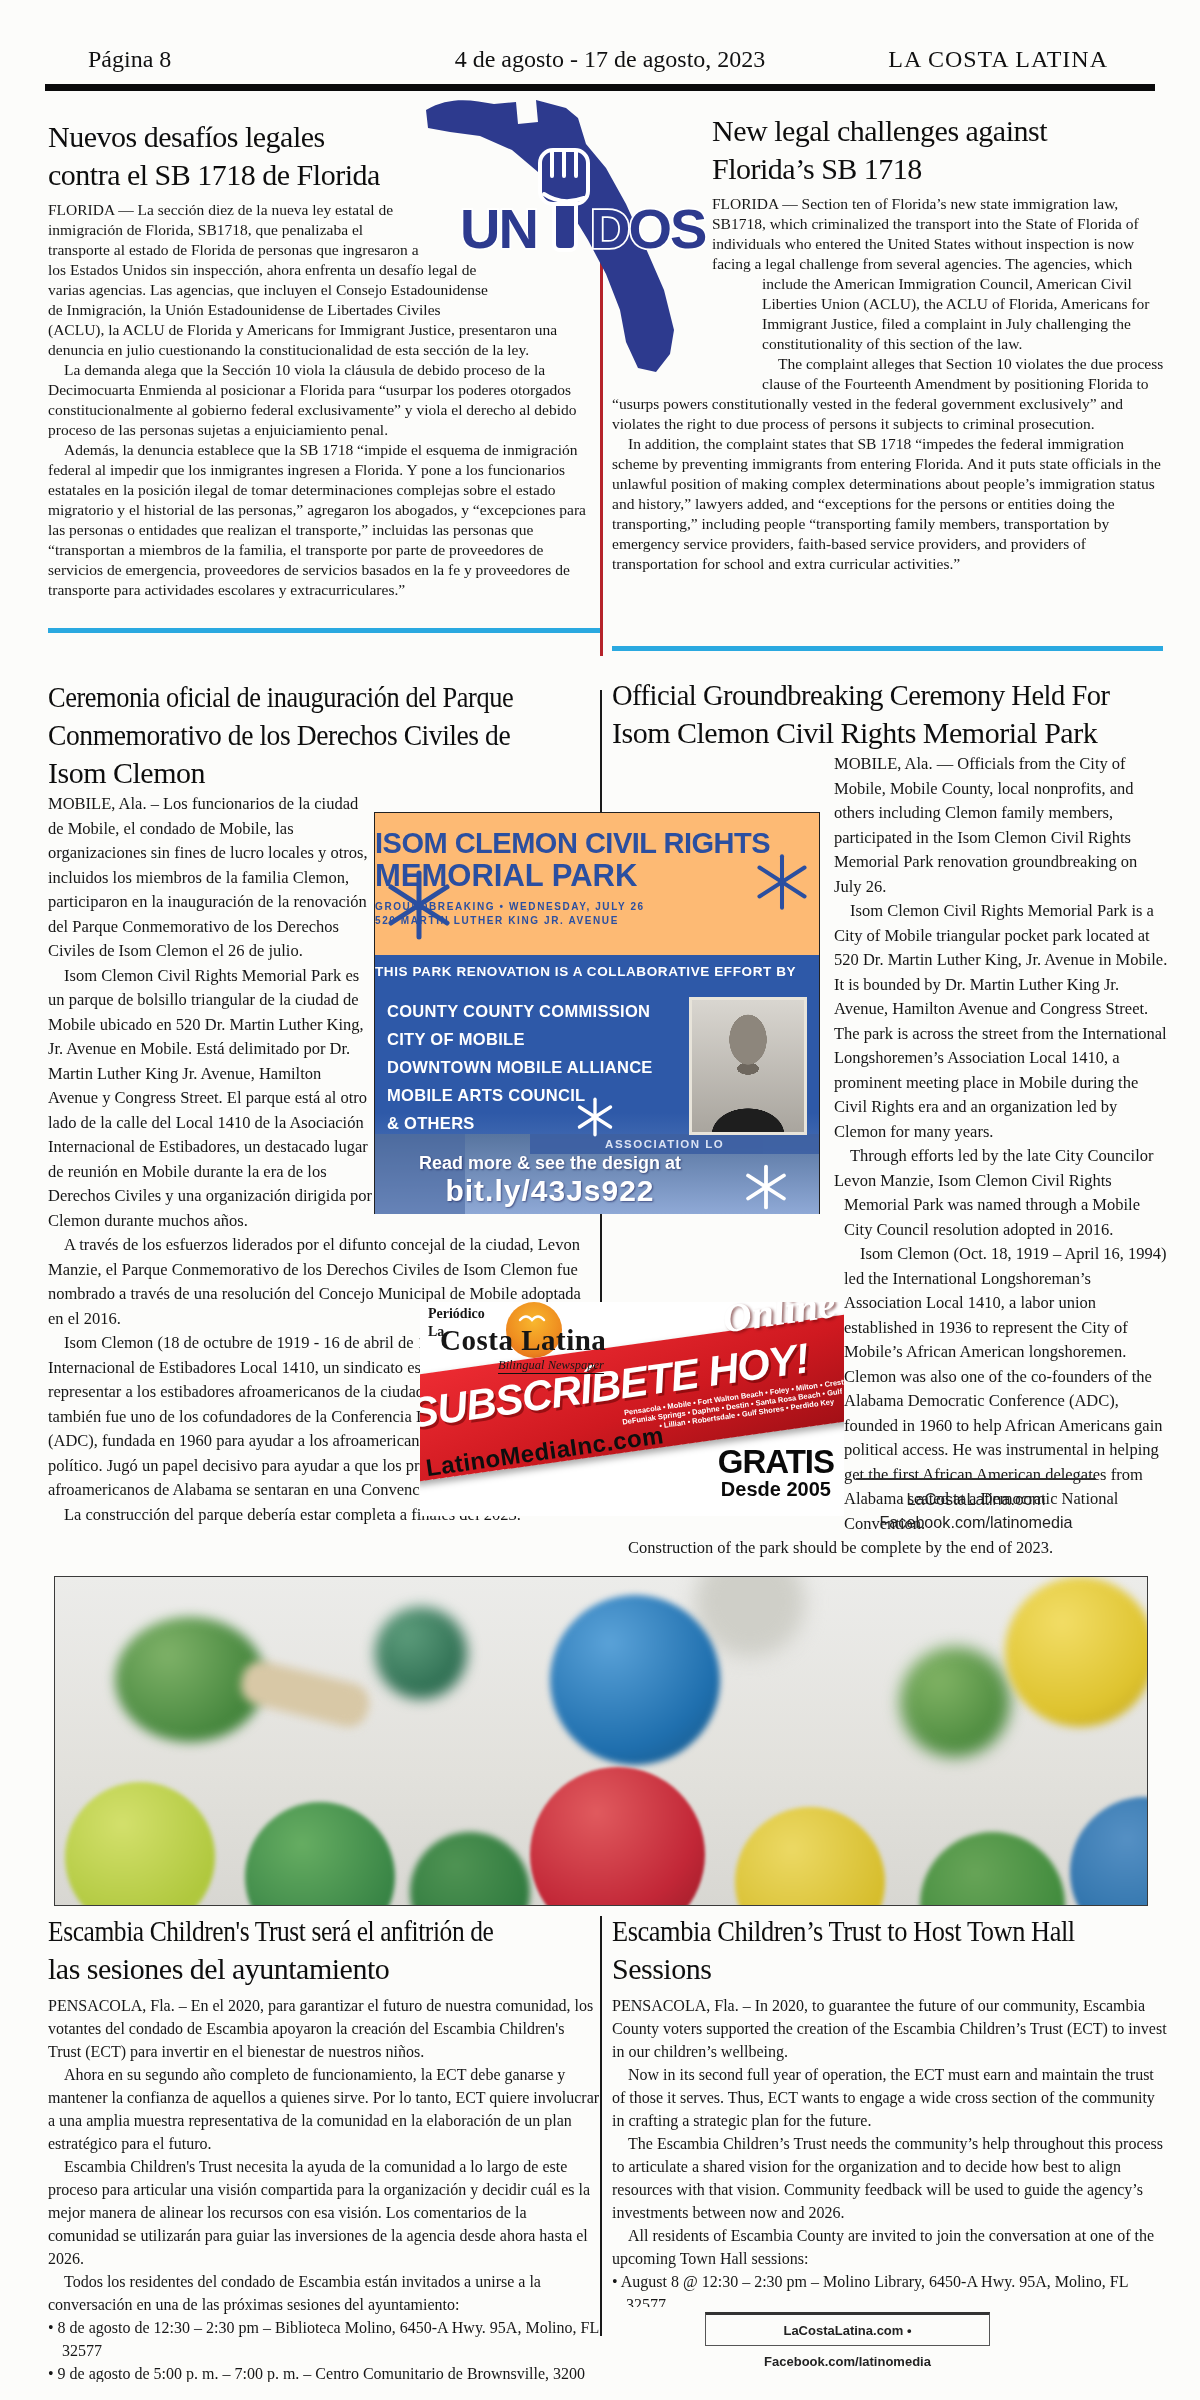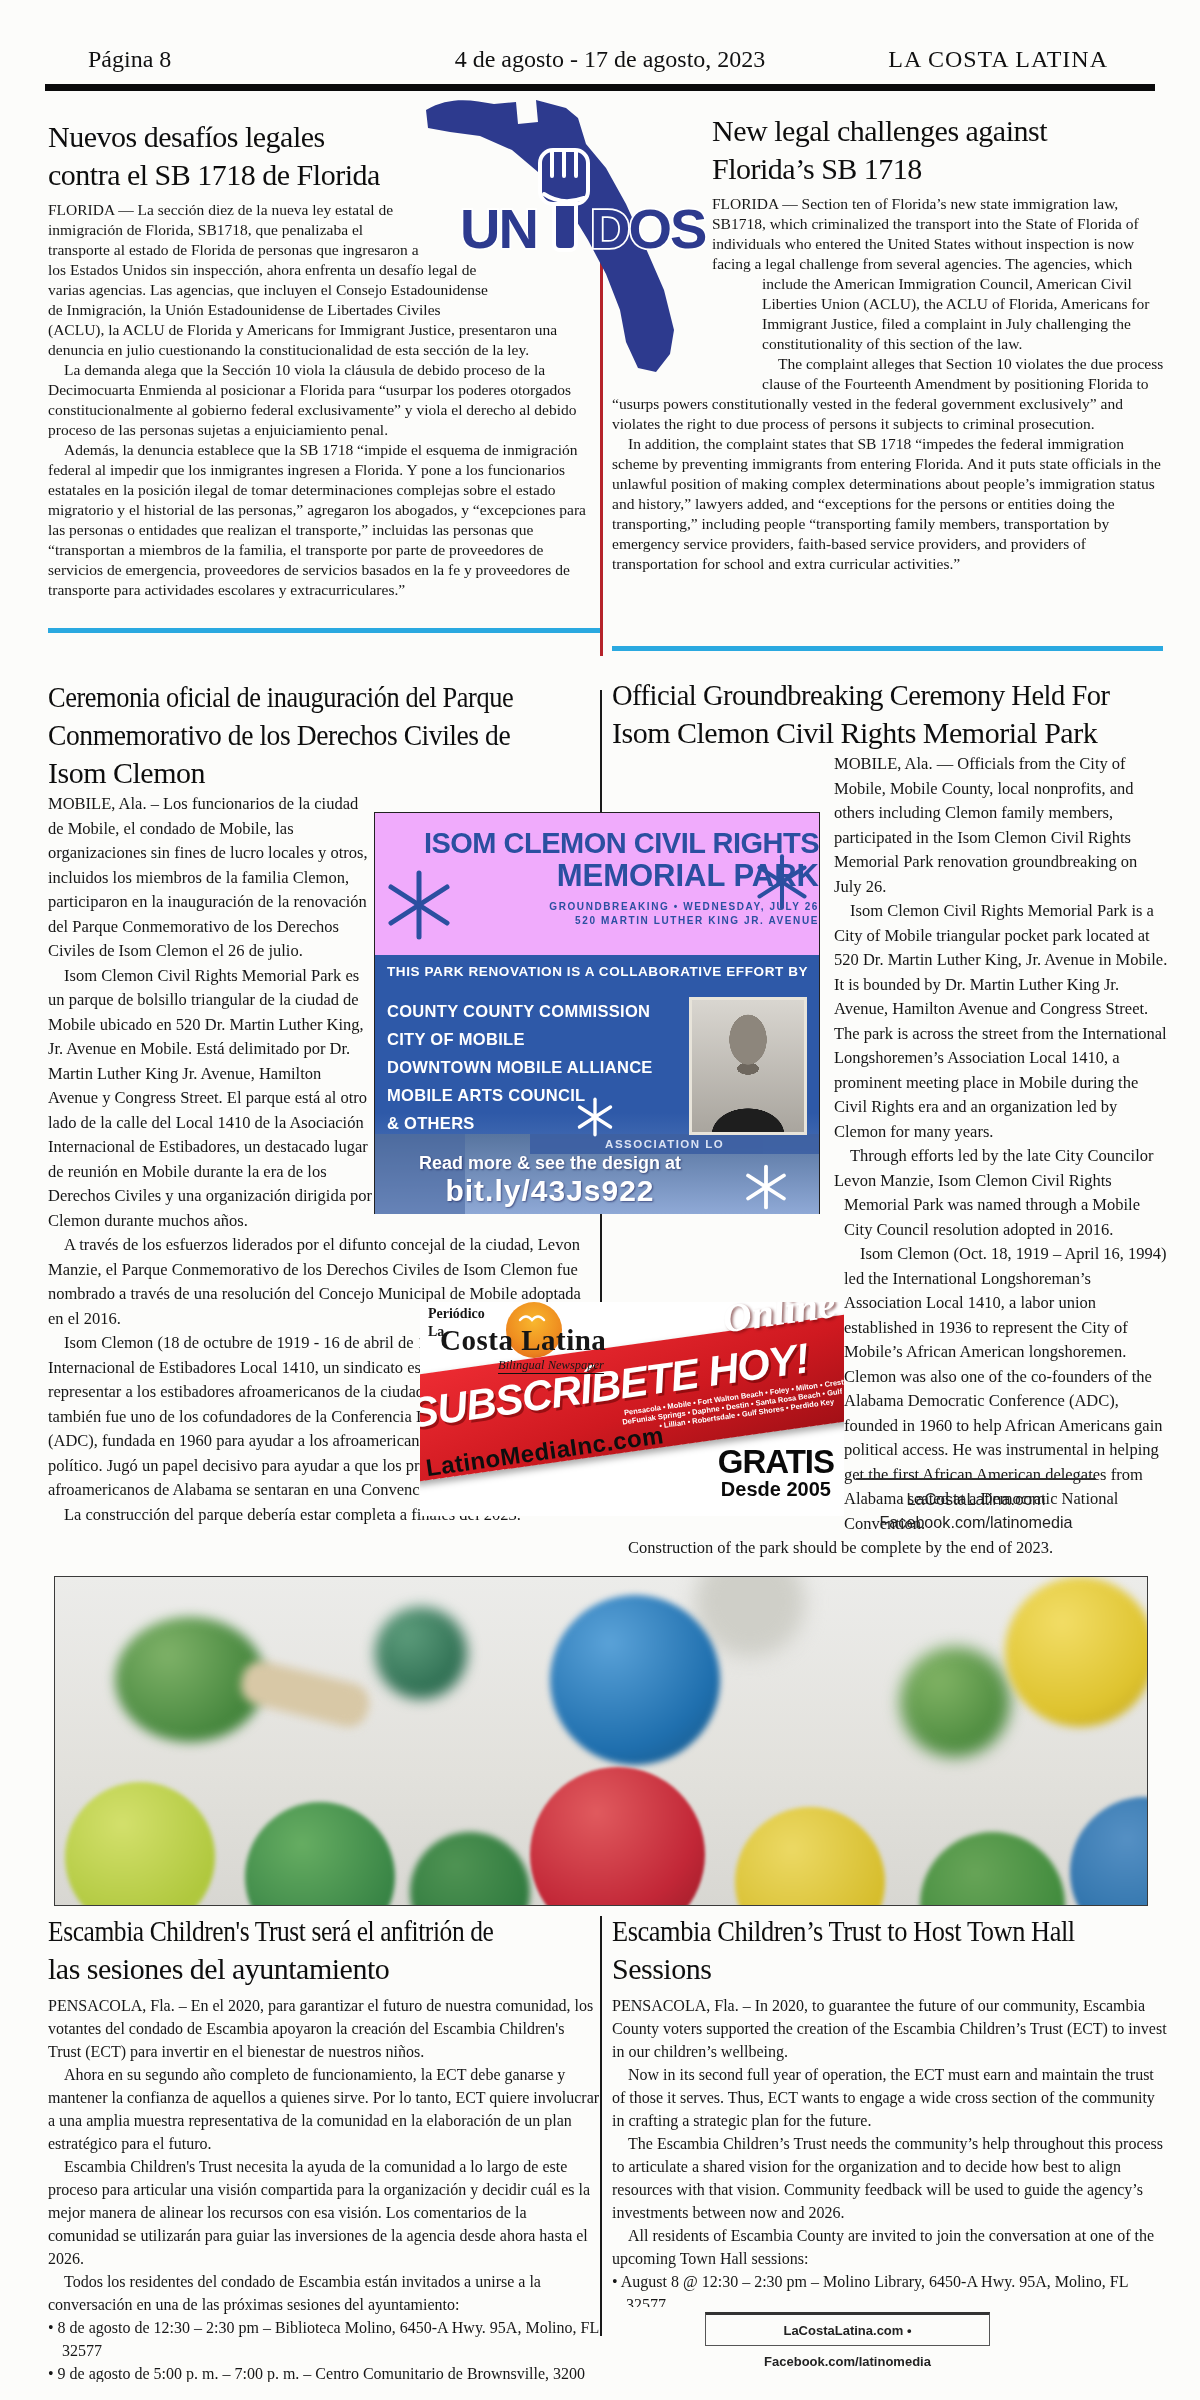--- a/index.html
+++ b/index.html
@@ -27,27 +27,27 @@
   .vrule-red{position:absolute;left:600px;top:248px;width:3px;height:408px;background:#b5232a;z-index:1;}
   .hrule-blue{position:absolute;height:5px;background:#2aa9e0;z-index:1;}
   .hb-left{left:48px;top:628px;width:552px;}
   .hb-right{left:612px;top:646px;width:551px;}
   .vrule-s2{position:absolute;left:600px;top:690px;width:2px;height:620px;background:#1a1a1a;z-index:1;}
   .vrule-s3{position:absolute;left:600px;top:1916px;width:2px;height:420px;background:#1a1a1a;z-index:1;}
   
   .unidos{position:absolute;left:420px;top:84px;width:290px;height:308px;z-index:3;}
   
   .flyer{position:absolute;left:374px;top:812px;width:446px;height:402px;background:#f2ede1;border:1px solid #222;z-index:5;box-sizing:border-box;}
-  .flyer-cream{position:relative;height:142px;background:#f0abfc;text-align:right;overflow:hidden;}
+  .flyer-cream{position:relative;height:142px;background:#fdba74;text-align:left;overflow:hidden;}
   .flyer-t1{padding-top:14px;font-family:"Liberation Sans",sans-serif;font-weight:700;font-size:29px;letter-spacing:-0.5px;color:#2b4fa0;line-height:32px;}
   .flyer-t2{font-family:"Liberation Sans",sans-serif;font-weight:700;font-size:31px;letter-spacing:0px;color:#2b4fa0;line-height:34px;}
   .flyer-sub{margin-top:7px;font-family:"Liberation Sans",sans-serif;font-weight:700;font-size:10px;letter-spacing:1.6px;color:#2b4fa0;line-height:14px;}
   .ast{position:absolute;}
   .flyer-band{height:34px;background:#2e59a8;color:#fff;font-family:"Liberation Sans",sans-serif;
-              font-weight:700;font-size:13.5px;letter-spacing:.6px;line-height:34px;padding-left:12px;}
+              font-weight:700;font-size:13.5px;letter-spacing:.6px;line-height:34px;}
   .flyer-main{position:relative;height:225px;background:linear-gradient(#2e59a8 0%,#2e59a8 55%,#4a71b5 75%,#6d93cc 100%);overflow:hidden;}
   .partners{position:absolute;left:12px;top:8px;color:#fff;font-family:"Liberation Sans",sans-serif;font-weight:700;font-size:16.5px;line-height:28px;letter-spacing:.3px;}
   .portrait{position:absolute;right:12px;top:8px;width:112px;height:132px;border:3px solid #e8e4da;
             background:
               radial-gradient(ellipse 30px 40px at 50% 30%, #8d867c 62%, rgba(0,0,0,0) 63%),
               radial-gradient(ellipse 18px 10px at 50% 52%, #6e675e 60%, rgba(0,0,0,0) 61%),
               radial-gradient(ellipse 58px 42px at 50% 102%, #1e1e1e 62%, rgba(0,0,0,0) 63%),
               linear-gradient(#d9d6d0,#a9a59e);}
   .flyer-strip{position:absolute;left:0;bottom:0;width:100%;height:80px;background:linear-gradient(#57749f,#8fa9d6);}
   .strip-sign{position:absolute;right:0;top:0;width:65%;height:20px;background:#3c5fa3;color:#e8eefc;

